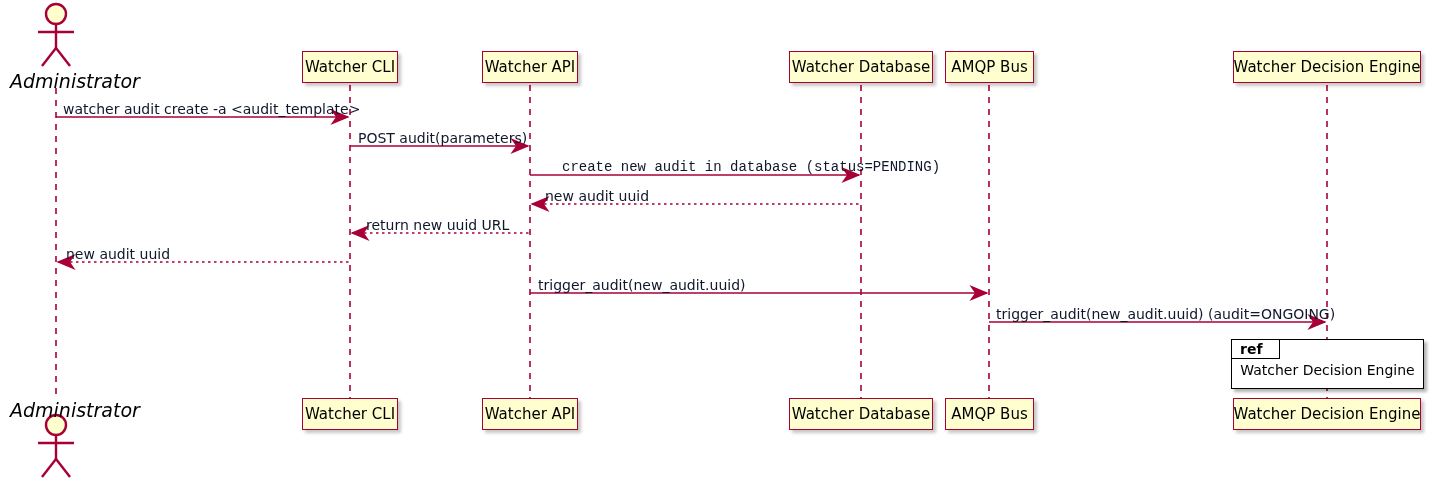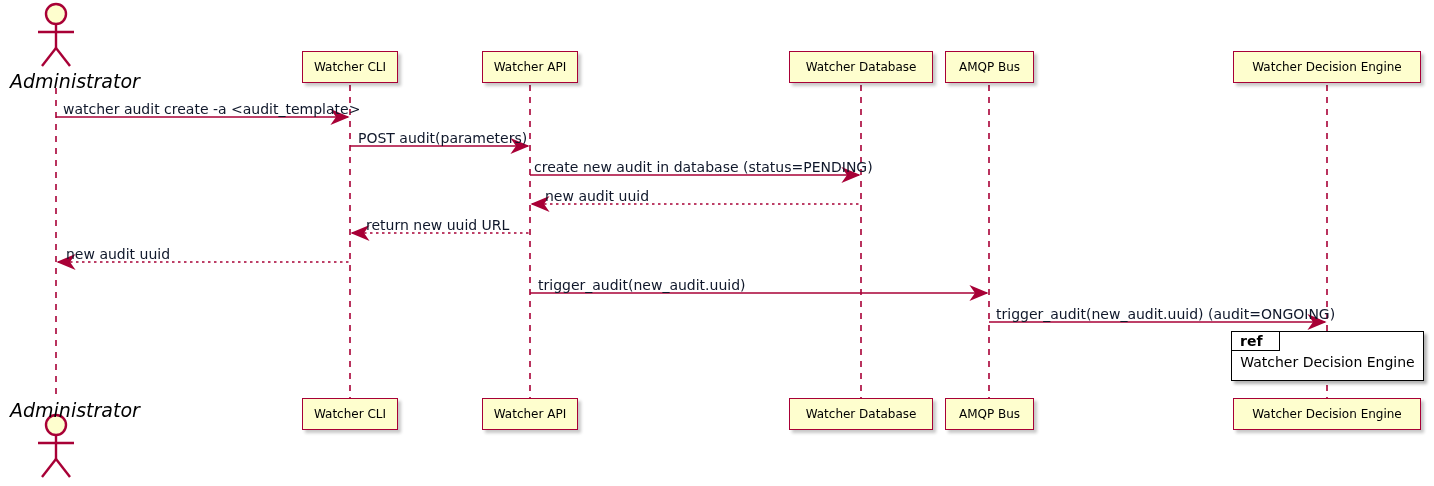--- a/index.html
+++ b/index.html
@@ -24,21 +24,21 @@
     width: 1434px;
     height: 486px;
   }
   
   .participant {
     position: absolute;
     box-sizing: border-box;
     background: #FEFECE;
     border: 1.5px solid #A80036;
     color: #000000;
-    font-size: 12px;
+    font-size: 15px;
     line-height: 1;
     display: flex;
     align-items: center;
     justify-content: center;
     height: 32px;
     box-shadow: 3px 3px 3px rgba(0,0,0,0.22);
     white-space: nowrap;
     padding: 0 9px;
   }
   .actor-label {
@@ -172,28 +172,28 @@
   </div>
   <div class="participant" style="left:1233px; top:398px; width:188px;">
     <span>Watcher Decision Engine</span>
   </div>
 
   <div class="actor-label" style="left:10px; top:70px;">Administrator</div>
   <div class="actor-label" style="left:10px; top:399px;">Administrator</div>
 
   <div class="msg-label" style="left:63px; top:102px;">watcher audit create -a &lt;audit_template&gt;</div>
   <div class="msg-label" style="left:358px; top:131px;">POST audit(parameters)</div>
-  <div class="msg-label" style="left:534px; top:160px;">create new audit in database (status=PENDING)</div>
+  <div class="msg-label" style="left:562px; top:160px;font-family:Liberation Mono, monospace;">create new audit in database (status=PENDING)</div>
   <div class="msg-label" style="left:545px; top:189px;">new audit uuid</div>
   <div class="msg-label" style="left:366px; top:218px;">return new uuid URL</div>
   <div class="msg-label" style="left:66px; top:247px;">new audit uuid</div>
   <div class="msg-label" style="left:538px; top:278px;">trigger_audit(new_audit.uuid)</div>
   <div class="msg-label" style="left:996px; top:307px;">trigger_audit(new_audit.uuid) (audit=ONGOING)</div>
 
-  <div class="ref-frame" style="left:1231px; top:331px; width:193px; height:50px;">
+  <div class="ref-frame" style="left:1231px; top:339px; width:193px; height:50px;">
     <div class="ref-tab" style="width:48px;">
       <span>ref</span>
     </div>
     <div class="ref-body">
       <div>Watcher Decision Engine</div>
     </div>
   </div>
 
 </div>
 

